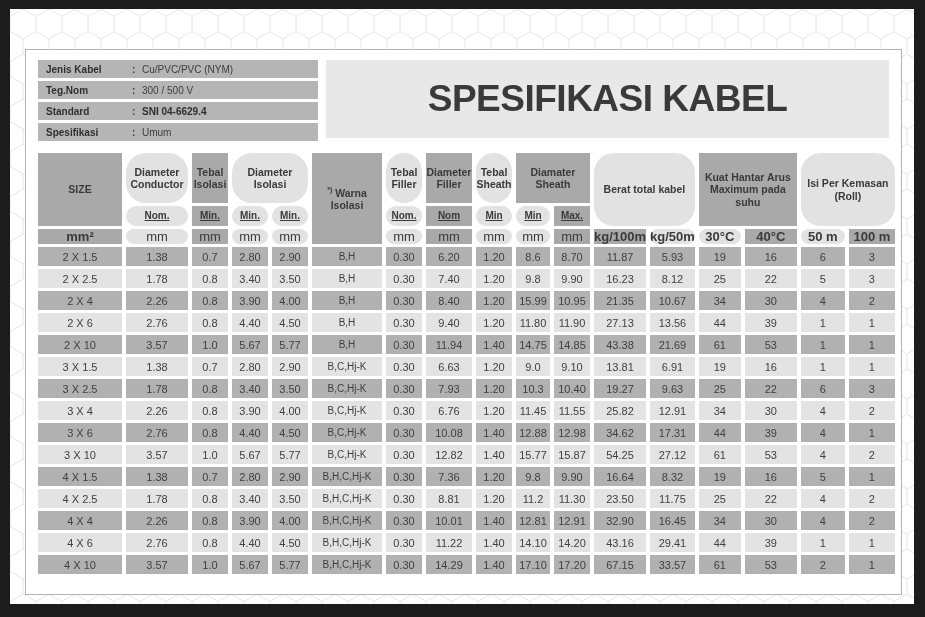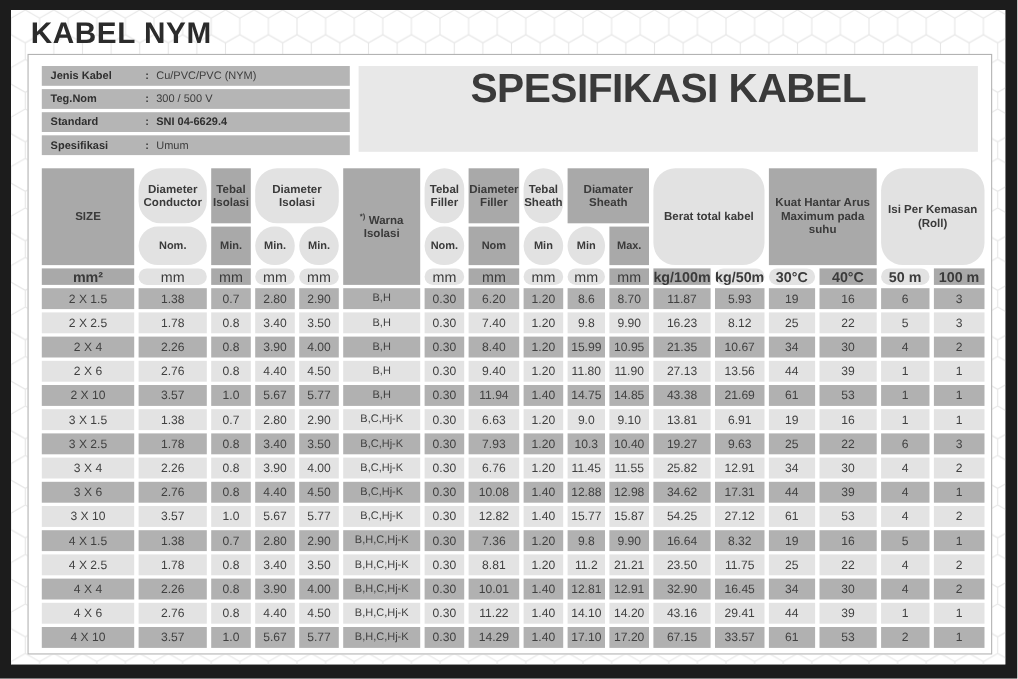--- a/index.html
+++ b/index.html
@@ -32,36 +32,36 @@
     display:flex;align-items:center;height:18px;margin-bottom:3px;
     background:var(--infobar);padding:0 8px;font-size:10px;color:#3a3a3a;
   }
   .info-label{font-weight:bold;width:86px;color:#2f2f2f;}
   .info-sep{width:10px;font-weight:bold;}
   .info-value{color:#3d3d3d;}
   .info-value.bold-value{font-weight:bold;color:#2f2f2f;}
   
   .spec-box{
     position:absolute;left:300px;top:10px;width:563px;height:78px;
-    background:var(--spec-box);display:flex;align-items:flex-start;justify-content:center;
+    background:var(--spec-box);display:flex;align-items:center;justify-content:center;
   }
   .spec-title{font-size:37px;font-weight:bold;letter-spacing:-.5px;color:#3a3a3a;}
   
   .spec-table{
     position:absolute;left:8px;top:100px;
     border-collapse:separate;border-spacing:4px 3px;table-layout:fixed;
   }
   .spec-table th,.spec-table td{
     text-align:center;vertical-align:middle;overflow:hidden;white-space:nowrap;
   }
   .spec-table th{font-weight:bold;color:#3a3a3a;font-size:10.5px;line-height:1.18;white-space:normal;}
   .h-dark{background:var(--header-dark);margin-left:42px;}
   .h-light{background:var(--header-light);border-radius:20px;}
   .h-row1 th{height:50px;}
-  .h-row2 th{height:35px;font-size:10px;}
+  .h-row2 th{height:20px;font-size:10px;text-decoration:underline;}
   .h-row3 th{height:15px;font-size:13px;font-weight:400;}
   .h-row3 th:first-child,.h-row3 th:nth-child(n+11){font-weight:700;}
   .h-size{font-size:13px;}
   .h-kha{font-size:10px;}
   .h-warna sup{font-size:7px;vertical-align:super;}
   tbody td{height:19px;font-size:11px;color:var(--text-body);}
   tbody td.c5{font-size:10px;}
   tr.r-dark td{background:var(--cell-dark);}
   tr.r-light td{background:var(--cell-light);}
 </style>
@@ -73,21 +73,20 @@
   <svg class="hexbg" xmlns="http://www.w3.org/2000/svg" width="925" height="617" aria-hidden="true">
     <defs>
       <pattern id="hexpat" width="26" height="45" patternUnits="userSpaceOnUse">
         <path d="M13,0 L26,7.5 L26,22.5 L13,30 L0,22.5 L0,7.5 Z M13,30 L13,45" fill="none" stroke="#e6e6e6" stroke-width="1"></path>
       </pattern>
     </defs>
     <rect width="100%" height="100%" fill="#ffffff"></rect>
     <rect width="100%" height="100%" fill="url(#hexpat)"></rect>
   </svg>
 
-  <div class="title">KABEL NYM</div>
 
   <div class="panel">
 
     <div class="info">
       <div class="info-row">
         <span class="info-label">Jenis Kabel</span>
         <span class="info-sep">:</span>
         <span class="info-value">Cu/PVC/PVC (NYM)</span>
       </div>
       <div class="info-row">
@@ -390,21 +389,21 @@
             <td class="c0">4 X 2.5</td>
             <td class="c1">1.78</td>
             <td class="c2">0.8</td>
             <td class="c3">3.40</td>
             <td class="c4">3.50</td>
             <td class="c5">B,H,C,Hj-K</td>
             <td class="c6">0.30</td>
             <td class="c7">8.81</td>
             <td class="c8">1.20</td>
             <td class="c9">11.2</td>
-            <td class="c10">21.21</td>
+            <td class="c10">11.30</td>
             <td class="c11">23.50</td>
             <td class="c12">11.75</td>
             <td class="c13">25</td>
             <td class="c14">22</td>
             <td class="c15">4</td>
             <td class="c16">2</td>
           </tr>
           <tr class="r-dark">
             <td class="c0">4 X 4</td>
             <td class="c1">2.26</td>

